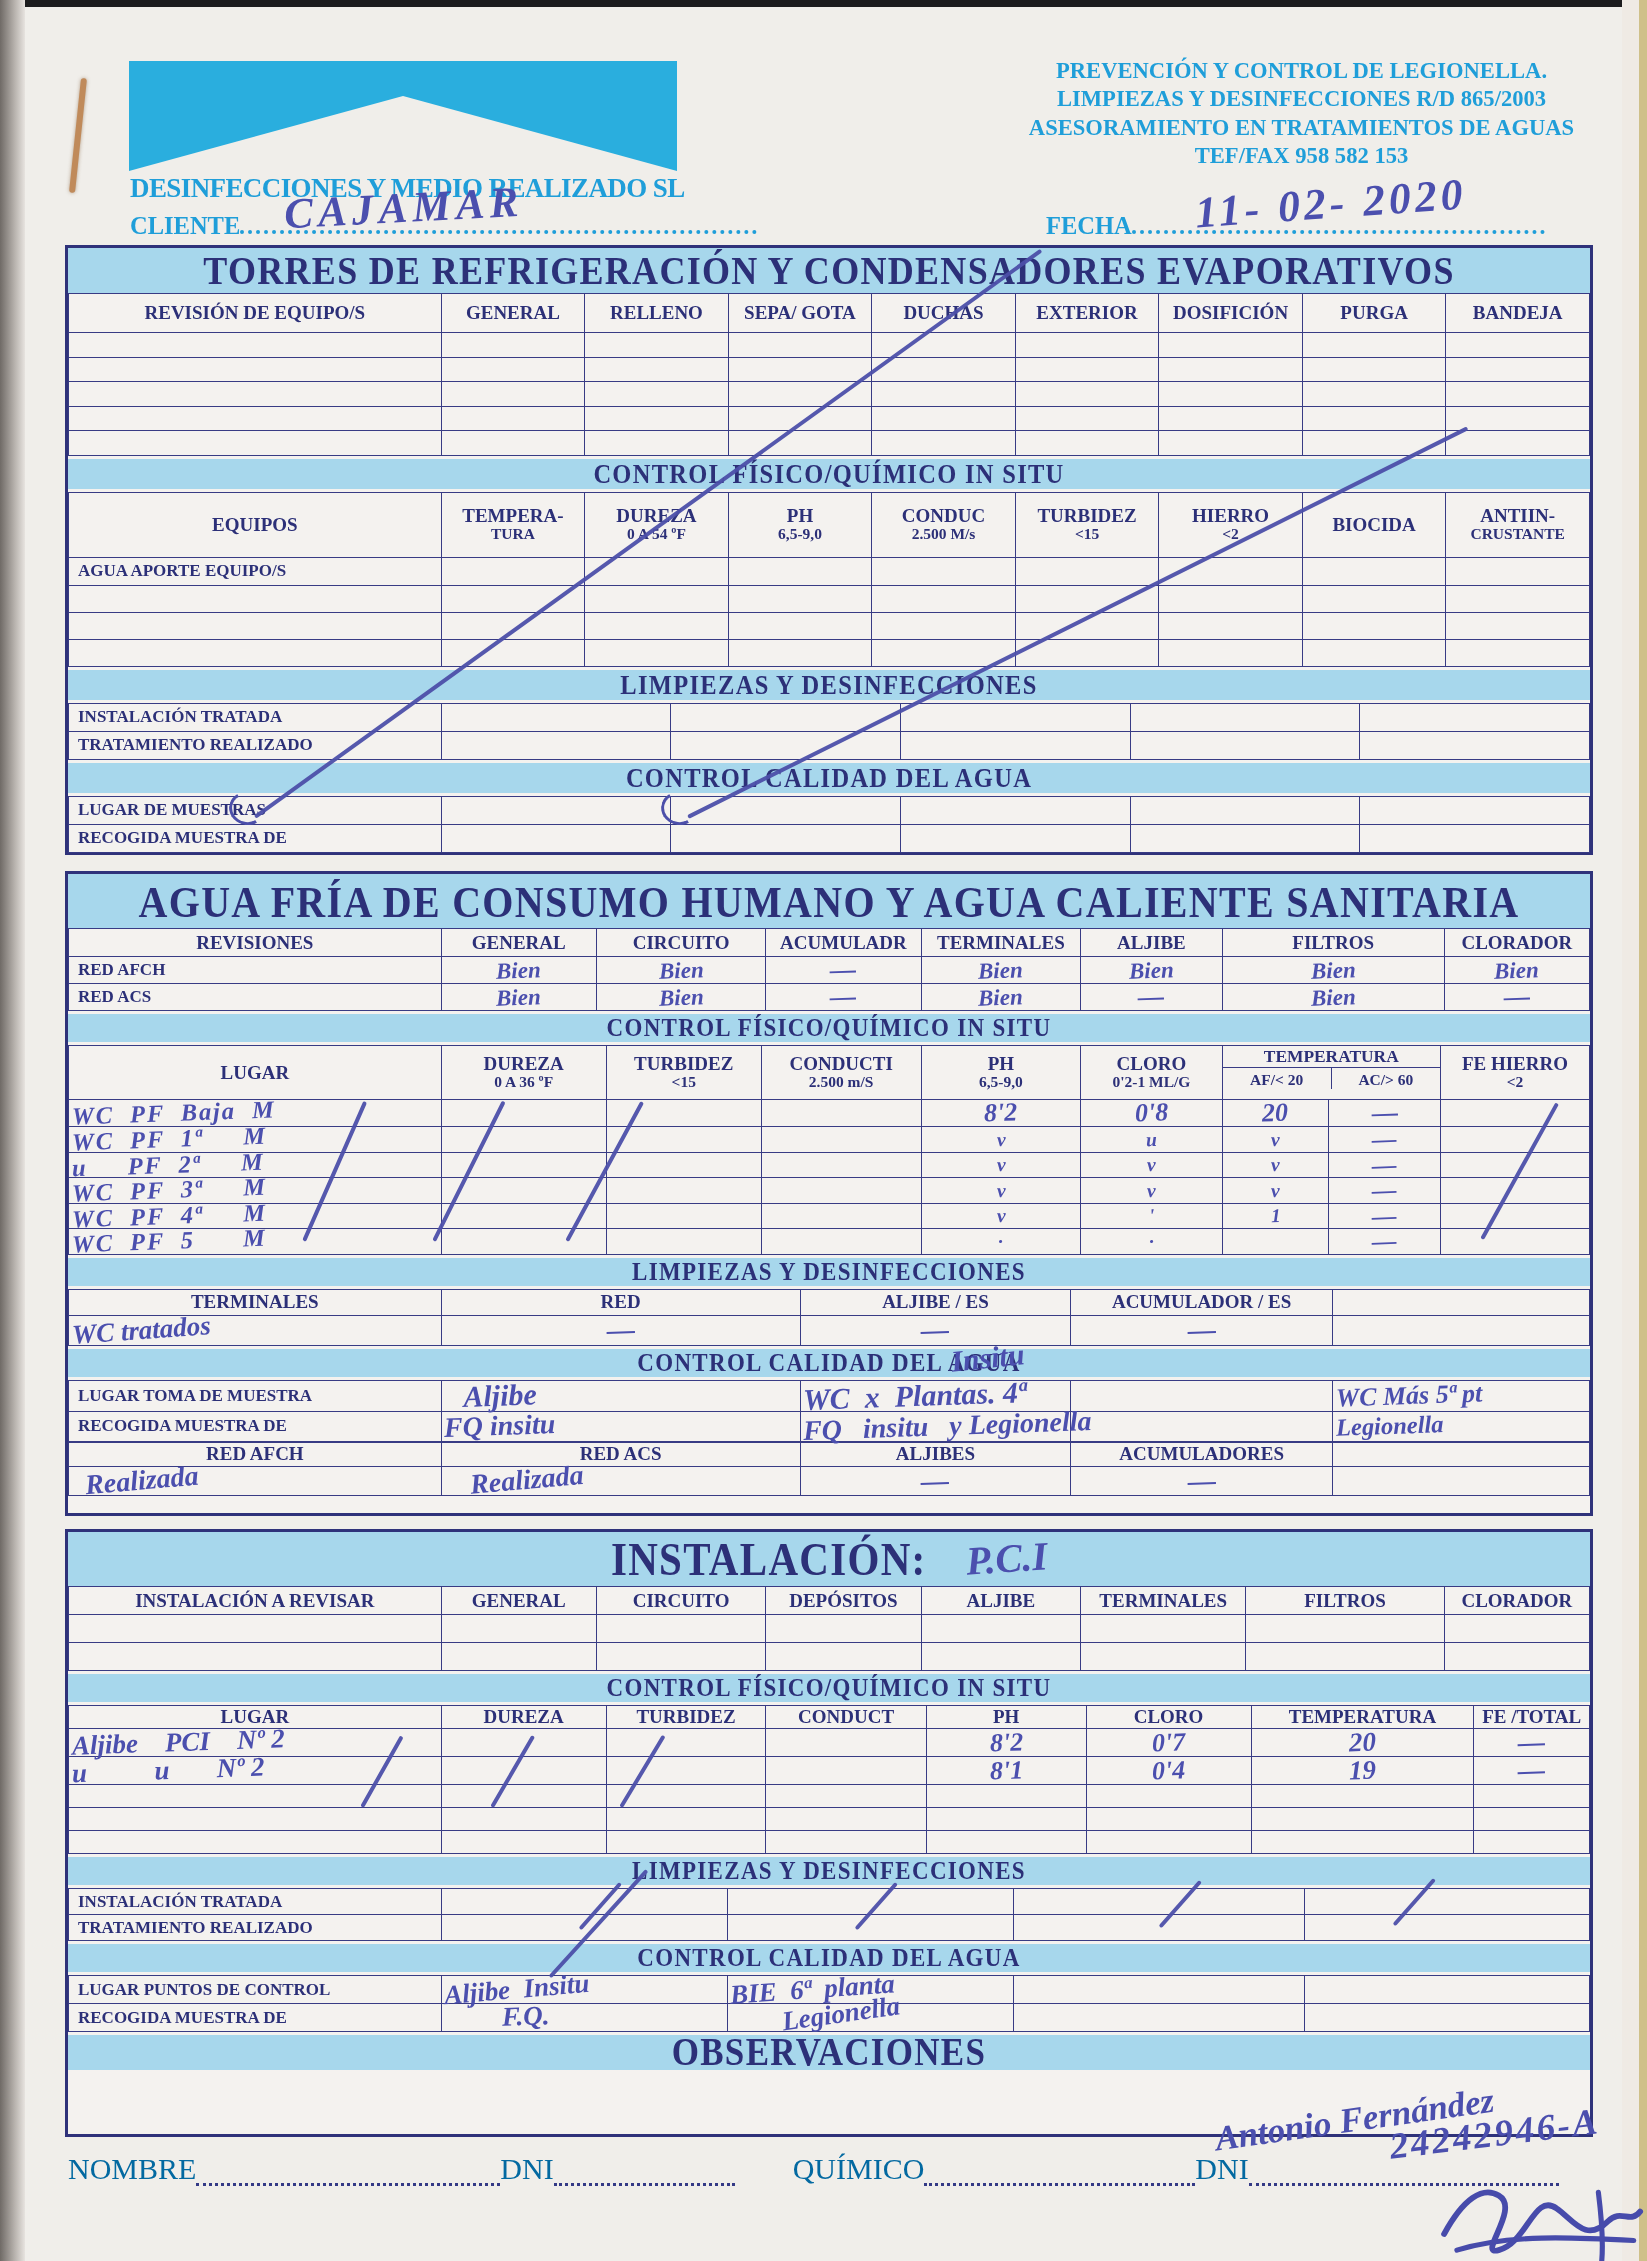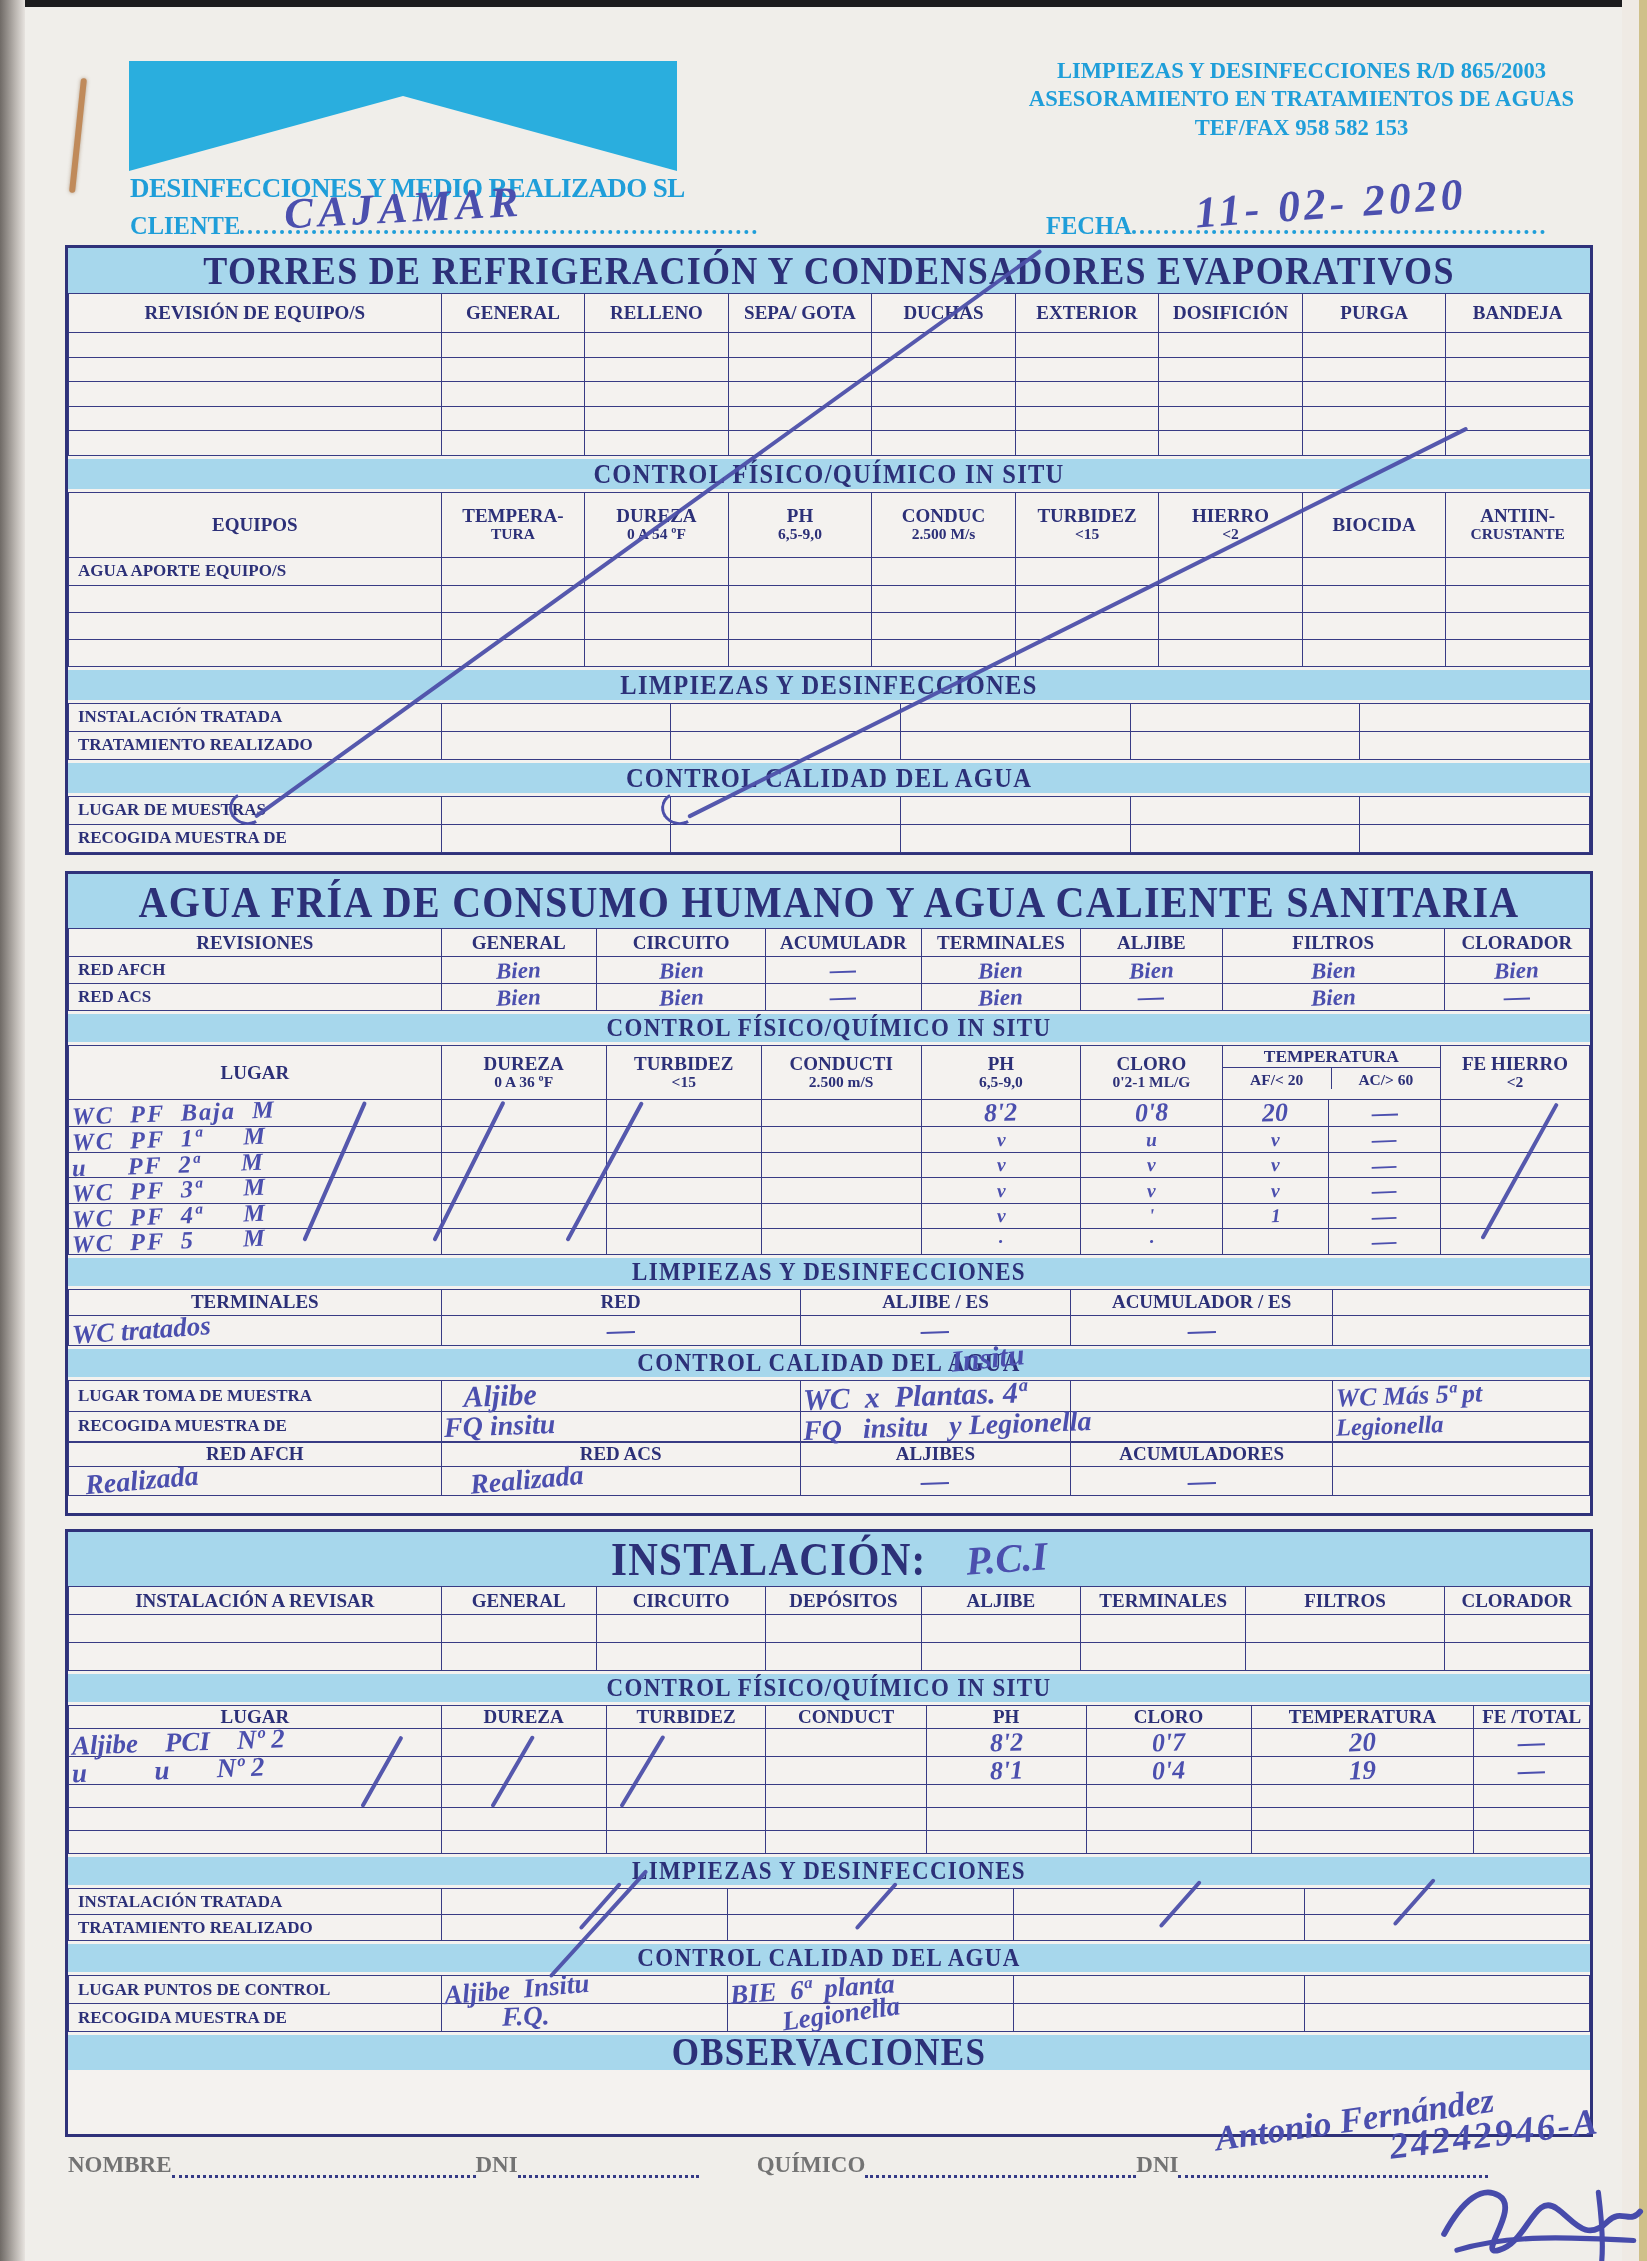--- a/index.html
+++ b/index.html
@@ -47,40 +47,41 @@
   .tt{border-bottom:1.9px solid #383b84;text-align:center;font-weight:bold;font-size:17.4px;}
   .ts{display:flex;}
   .ts span{flex:1;text-align:center;font-weight:bold;font-size:15.5px;padding-top:2.6px;}
   .ts span:first-child{border-right:1.9px solid #383b84;}
   .cc{text-align:center;}
   .stroke{position:absolute;height:3.9px;background:#4c4fa9;border-radius:2.6px;
           transform-origin:0 50%;opacity:.95;}
   .hook{position:absolute;width:30px;height:27px;border:3.9px solid transparent;
         border-left-color:#4c4fa9;border-bottom-color:#4c4fa9;border-radius:50%;}
   
-  .f-line{position:absolute;left:68px;right:45px;display:flex;font-weight:bold;
-          font-size:23px;color:#737373;align-items:flex-end;}
+  .f-line{position:absolute;left:68px;right:45px;display:flex;font-weight:normal;
+          font-size:30px;color:#0369a1;align-items:flex-end;}
   .fd{display:inline-block;border-bottom:3.9px dotted #343a86;height:18px;}
   .sig{position:absolute;left:1437px;top:2173px;}
 </style>
 </head>
 <body>
 
 <div class="page">
   <div class="edge-top"></div>
   <div class="edge-left"></div>
   <div class="edge-right2"></div>
   <div class="edge-right"></div>
   <div class="staple"></div>
 
   <div class="logo">
       <div class="tri"></div>
     </div>
   <div class="company">DESINFECCIONES Y MEDIO REALIZADO SL</div>
   <div class="info">
+    <div>PREVENCIÓN Y CONTROL DE LEGIONELLA.</div>
     <div>LIMPIEZAS Y DESINFECCIONES R/D 865/2003</div>
     <div>ASESORAMIENTO EN TRATAMIENTOS DE AGUAS</div>
     <div>TEF/FAX 958 582 153</div>
   </div>
   <div class="cliente-line">
     <span>CLIENTE</span><span class="dots-c"></span>
   </div>
   <span class="hw hw-abs" style="left:284px;top:186px;font-size:43px;letter-spacing:5.2px;transform:rotate(-3deg);">CAJAMAR</span>
   <div class="fecha-line">
     <span>FECHA</span><span class="dots-f"></span>

